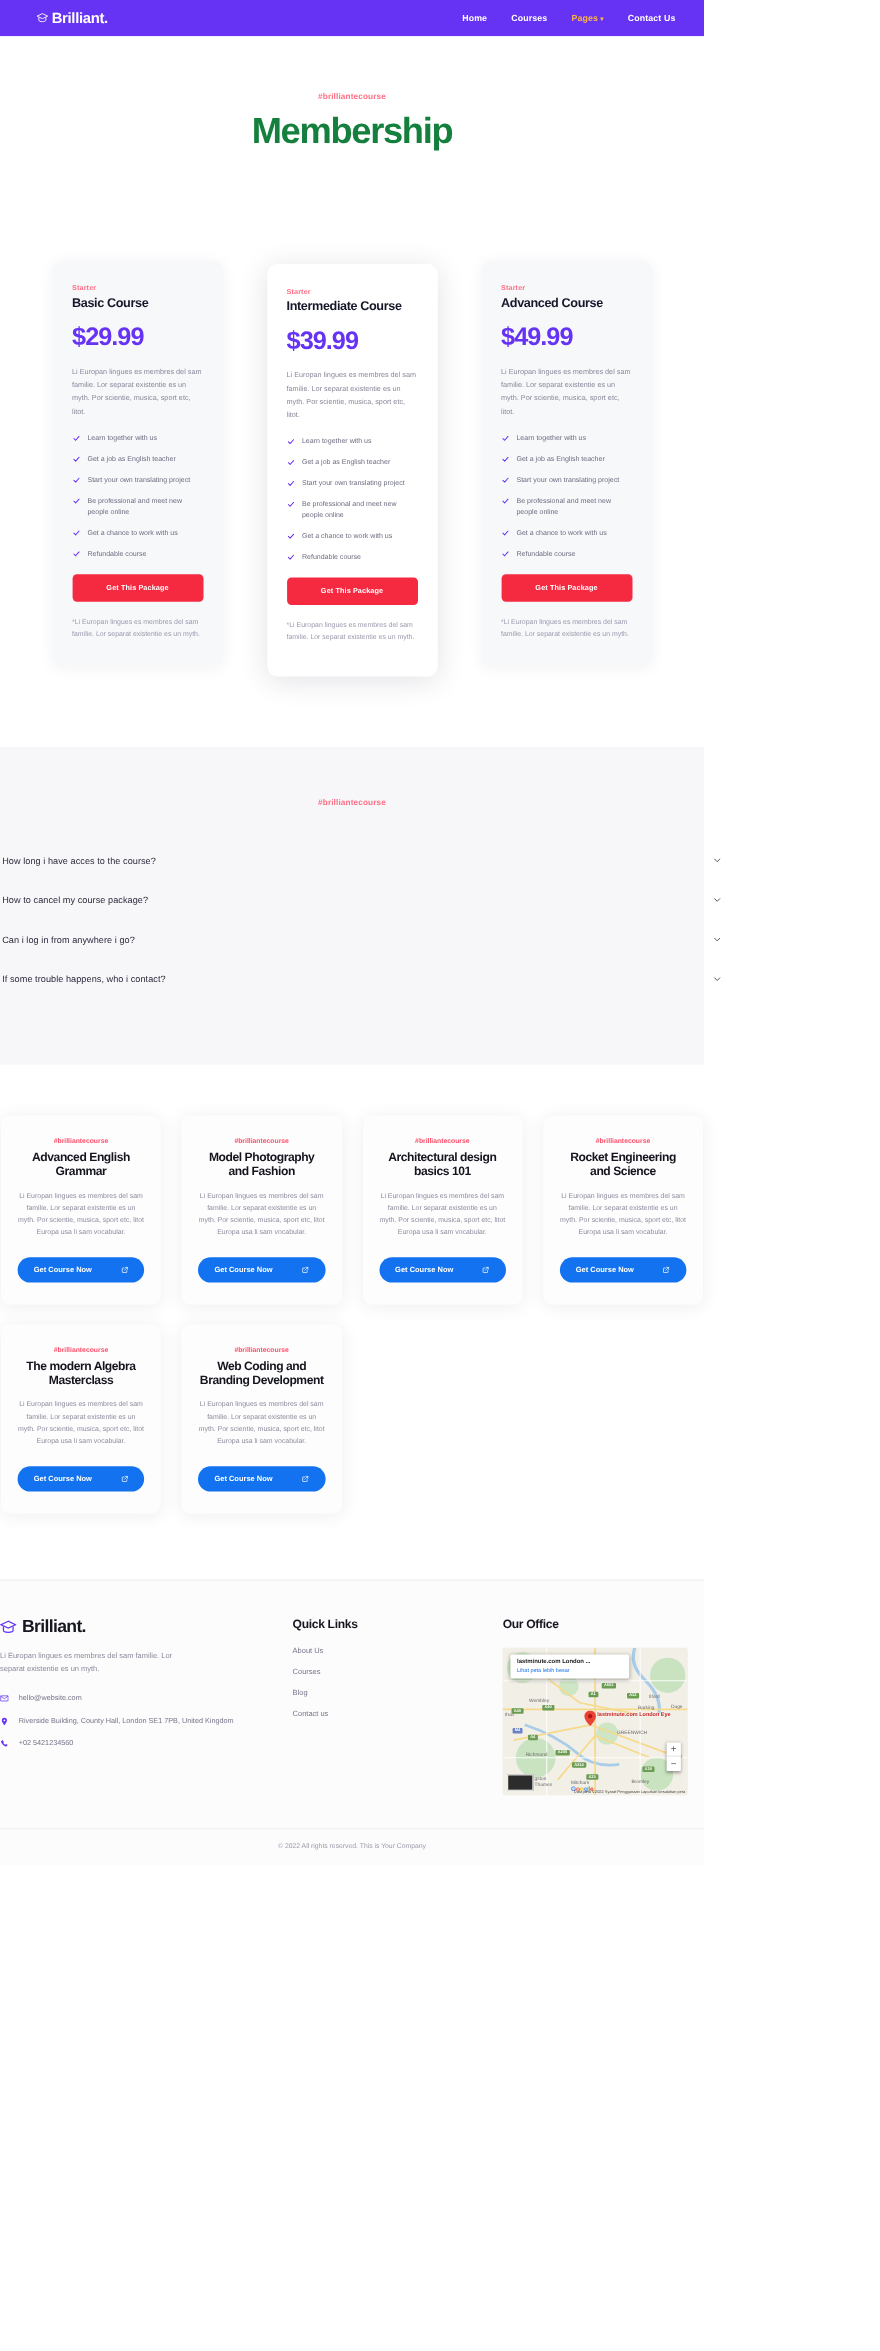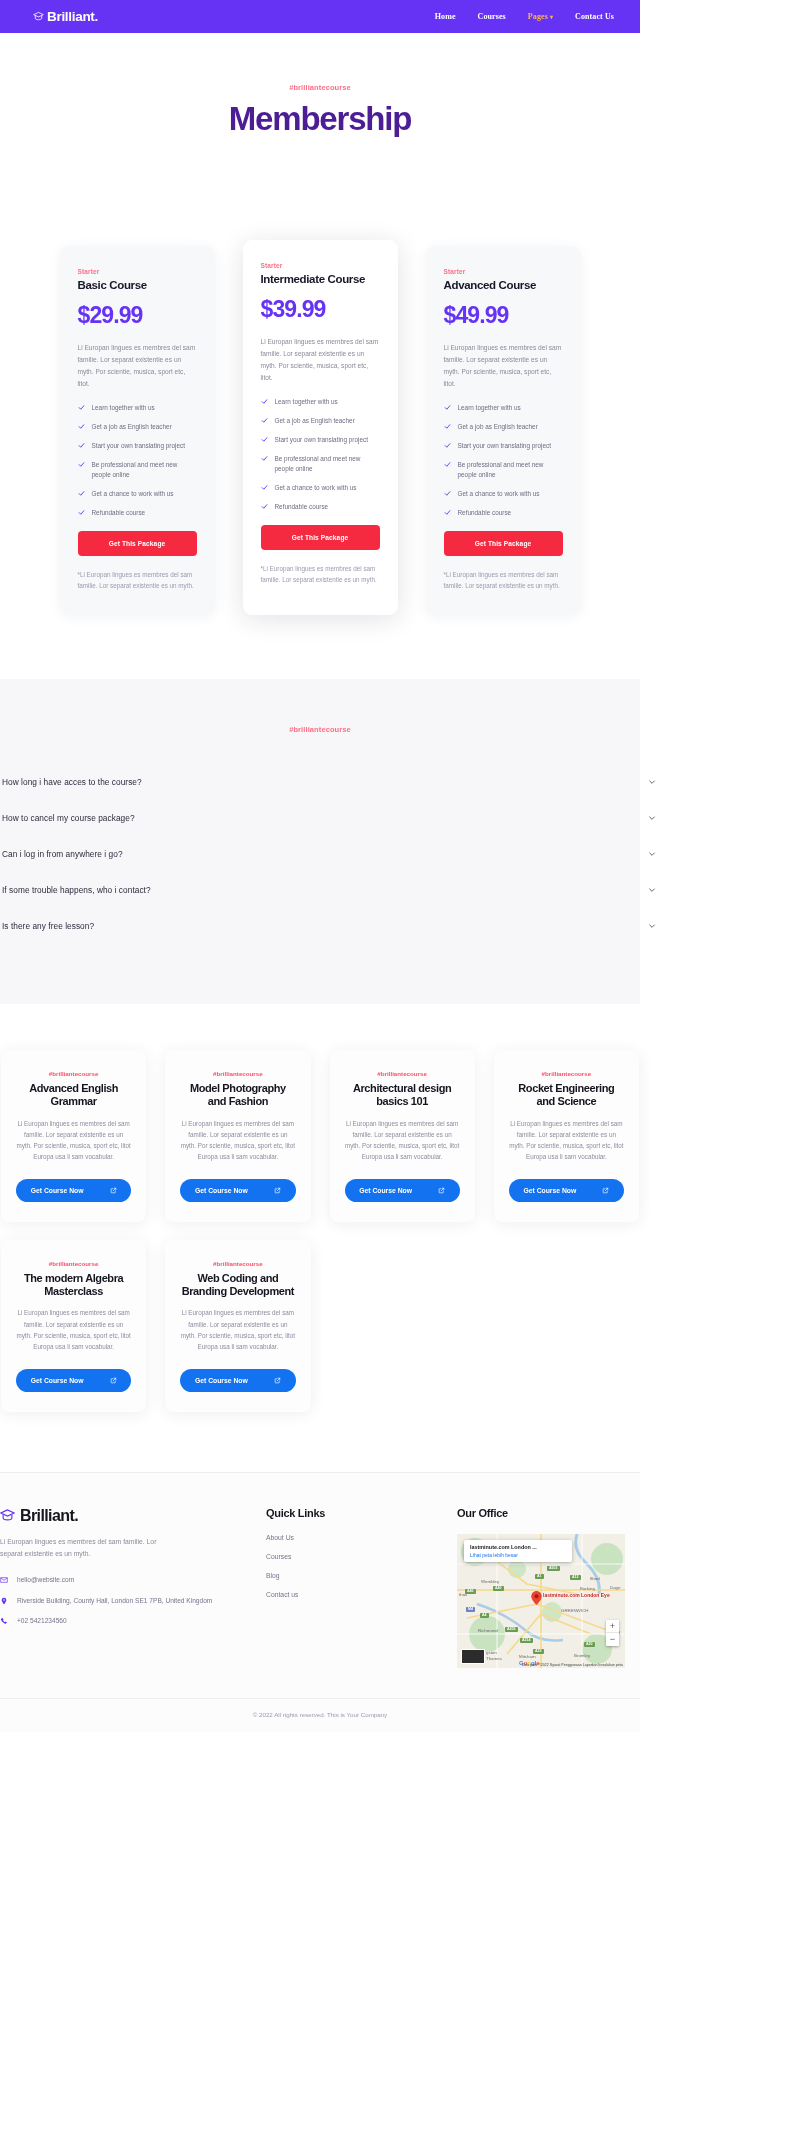--- a/index.html
+++ b/index.html
@@ -22,21 +22,21 @@
     padding: 0 26px 0 33px;
   }
   .brand { display: flex; align-items: center; gap: 3px; }
   .brand-icon { width: 11px; height: 11px; display: block; color: #ffffff; }
   .brand-text {
     color: #ffffff;
     font-size: 13.5px;
     font-weight: 700;
     letter-spacing: -0.3px;
   }
-  .nav-links { display: flex; align-items: center; gap: 22px; font-family: Liberation Serif, serif; }
+  .nav-links { display: flex; align-items: center; gap: 22px; }
   .nav-link {
     color: #ffffff;
     font-size: 8px;
     font-weight: 600;
     letter-spacing: 0.1px;
     cursor: pointer;
     white-space: nowrap;
   }
   .nav-link.active { color: #ffb347; }
   .nav-caret { font-size: 6px; margin-left: 2px; }
@@ -47,29 +47,29 @@
     color: #ff6e85;
     font-size: 7.5px;
     font-weight: 700;
     letter-spacing: 0.1px;
     margin-bottom: 8px;
   }
   .hero-title {
     font-size: 33px;
     font-weight: 700;
     letter-spacing: -1.2px;
-    color: #4c1d95;
+    color: #15803d;
   }
 
   
   .pricing {
     display: flex;
     justify-content: center;
-    align-items: flex-end;
-    gap: 28px;
+    align-items: center;
+    gap: 40px;
     padding: 50px 0 64px;
     background: #fff;
   }
   .price-card {
     width: 155px;
     background: #f7f8fa;
     border-radius: 9px;
     padding: 22px 18px 24px;
     box-shadow: 0 2px 14px rgba(30,30,60,0.05);
   }
@@ -551,26 +551,20 @@
           </svg>
     </div>
     <div class="faq-row">
       <div class="faq-q">Can i log in from anywhere i go?</div>
       <svg class="faq-caret" viewBox="0 0 24 24" fill="none" stroke="currentColor" stroke-width="2.4" stroke-linecap="round" stroke-linejoin="round">
             <path d="M5 9l7 7 7-7"></path>
           </svg>
     </div>
     <div class="faq-row">
       <div class="faq-q">If some trouble happens, who i contact?</div>
-      <svg class="faq-caret" viewBox="0 0 24 24" fill="none" stroke="currentColor" stroke-width="2.4" stroke-linecap="round" stroke-linejoin="round">
-            <path d="M5 9l7 7 7-7"></path>
-          </svg>
-    </div>
-    <div class="faq-row">
-      <div class="faq-q">Is there any free lesson?</div>
       <svg class="faq-caret" viewBox="0 0 24 24" fill="none" stroke="currentColor" stroke-width="2.4" stroke-linecap="round" stroke-linejoin="round">
             <path d="M5 9l7 7 7-7"></path>
           </svg>
     </div>
       </div>
   </div>
 
   <div class="courses">
     <div class="course-grid" id="courses-root">
     <div class="course-card">

